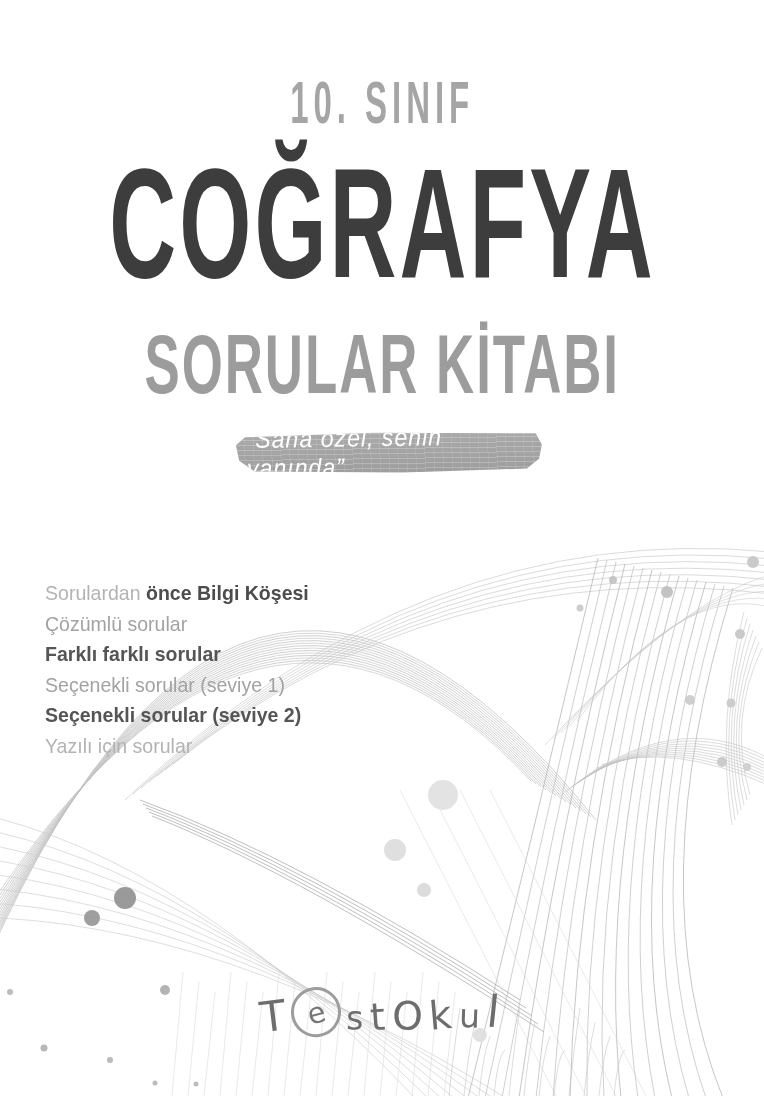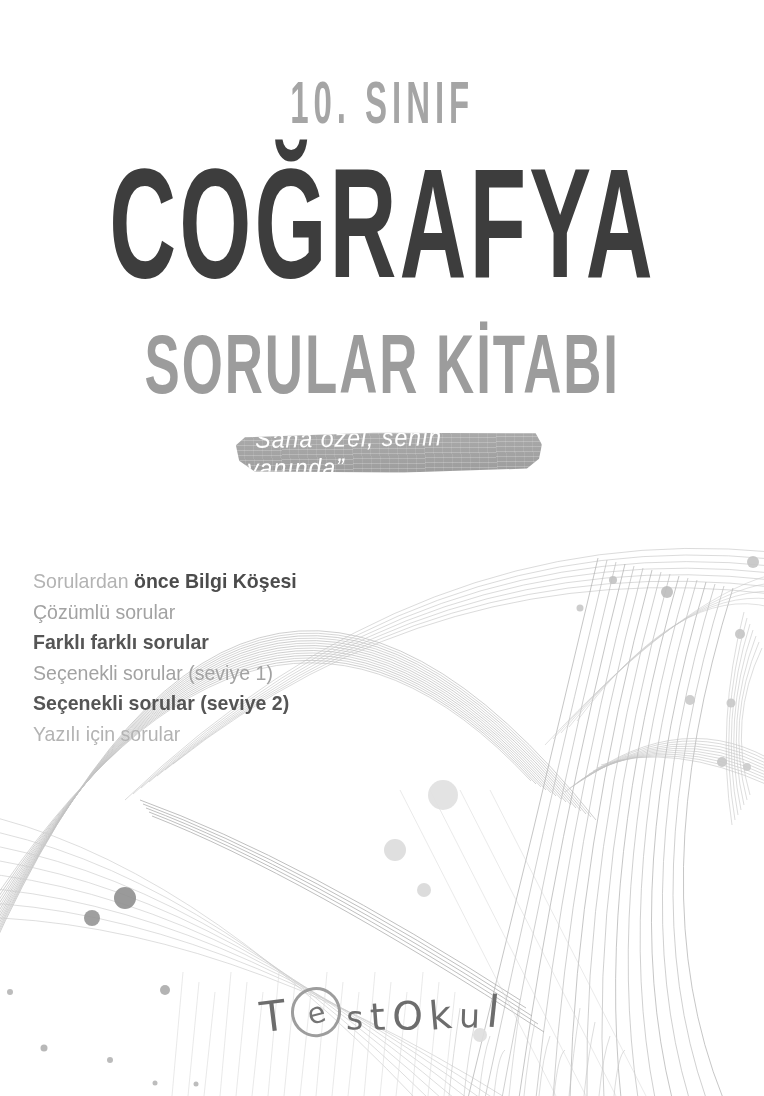--- a/index.html
+++ b/index.html
@@ -43,21 +43,21 @@
       repeating-linear-gradient(0deg, rgba(255,255,255,.22) 0 1px, transparent 1px 5px),
       repeating-linear-gradient(88deg, rgba(255,255,255,.10) 0 1px, transparent 1px 9px);
   }
   .tagline{
     position:relative;font-style:italic;font-size:25px;color:#ffffff;
     letter-spacing:1px;transform:scaleX(0.93);
   }
 
   
   .features{
-    position:absolute;left:33px;top:566px;margin:0;padding:0;list-style:none;
+    position:absolute;left:33px;top:566px;margin:12px;padding:0;list-style:none;
   }
   .features li{
     font-size:21px;line-height:30.5px;white-space:nowrap;
     transform:scaleX(0.93);transform-origin:left center;
   }
   .lt{color:#b3b3b3;}
   .md{color:#a2a2a2;}
   .dk{color:#4c4c4c;font-weight:700;}
   .sb{color:#555555;font-weight:600;}
 

